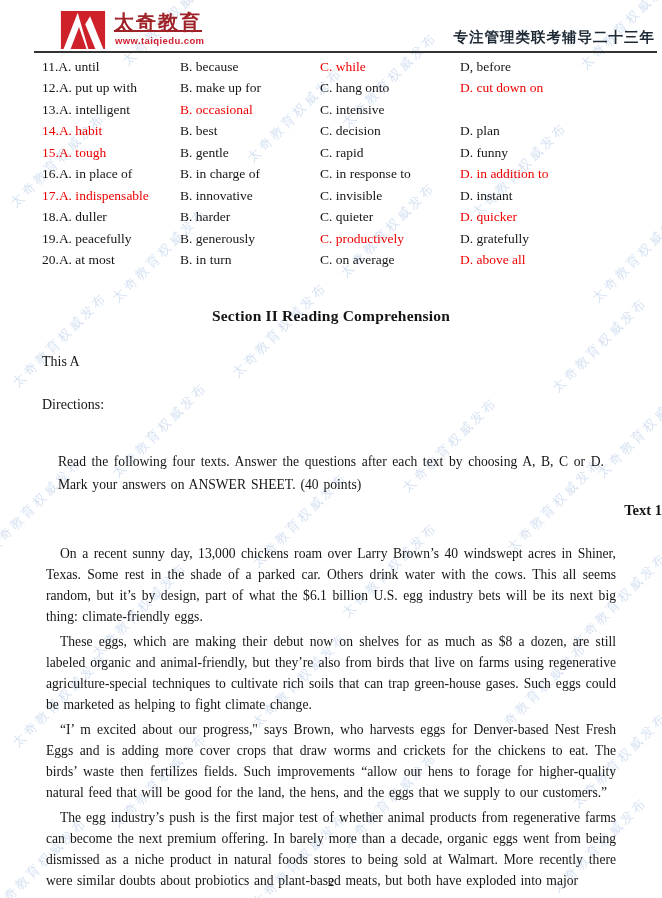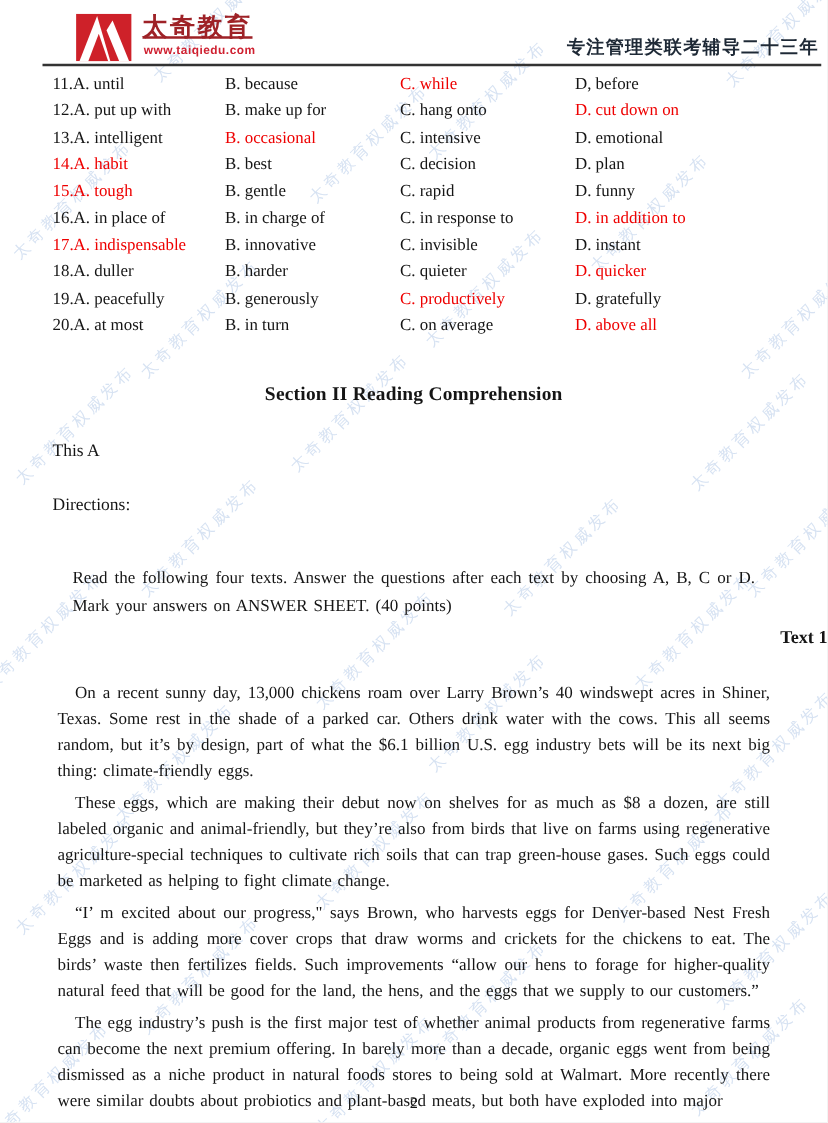--- a/index.html
+++ b/index.html
@@ -115,21 +115,20 @@
         <div class="q-row">
           <div class="q-cell">12.A. put up with</div>
           <div class="q-cell">B. make up for</div>
           <div class="q-cell">C. hang onto</div>
           <div class="q-cell red">D. cut down on</div>
         </div>
         <div class="q-row">
           <div class="q-cell">13.A. intelligent</div>
           <div class="q-cell red">B. occasional</div>
           <div class="q-cell">C. intensive</div>
-          <div class="q-cell">D. emotional</div>
         </div>
         <div class="q-row">
           <div class="q-cell red">14.A. habit</div>
           <div class="q-cell">B. best</div>
           <div class="q-cell">C. decision</div>
           <div class="q-cell">D. plan</div>
         </div>
         <div class="q-row">
           <div class="q-cell red">15.A. tough</div>
           <div class="q-cell">B. gentle</div>

